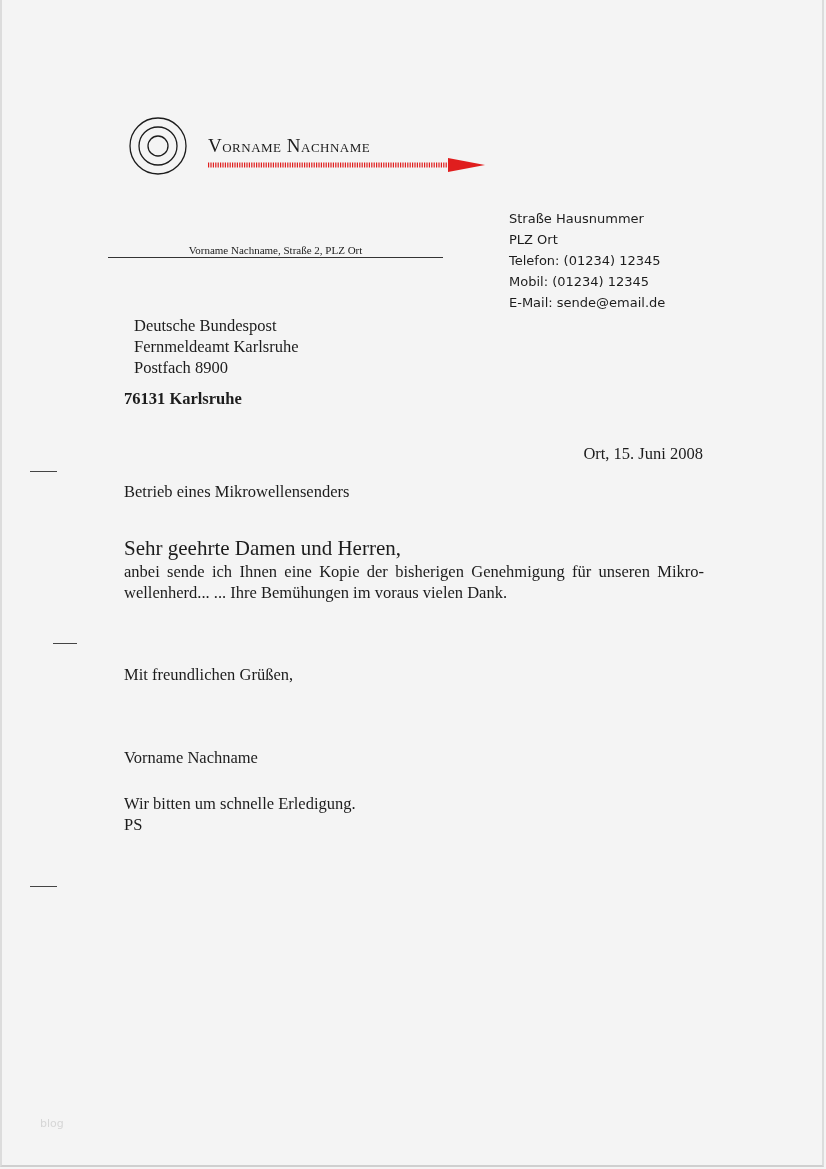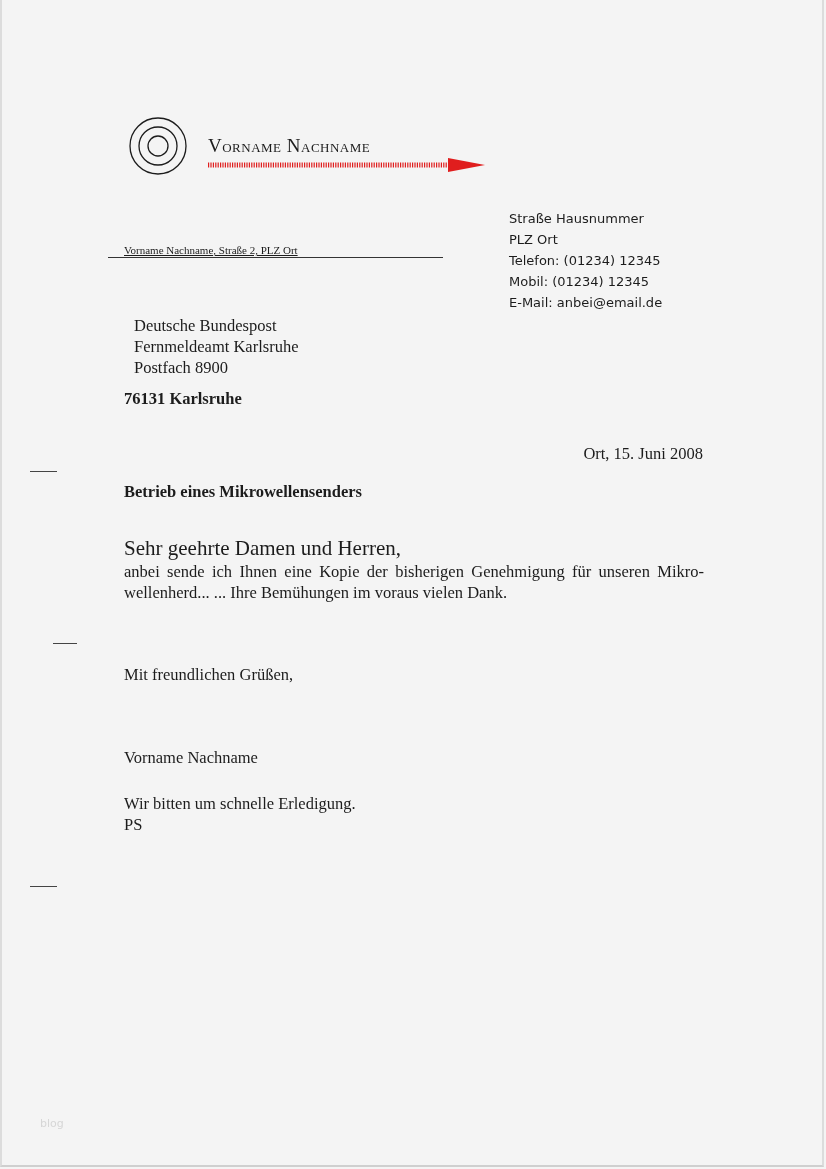--- a/index.html
+++ b/index.html
@@ -7,26 +7,26 @@
          font-family:"DejaVu Serif", serif; color:#1c1c1c; }
   .page-border { position:absolute; left:0; top:0; width:824px; height:1167px;
          border-left:2px solid #dcdcdc; border-right:2px solid #dcdcdc; border-bottom:2px solid #cfcfcf; box-sizing:border-box; }
   .abs { position:absolute; white-space:nowrap; }
   .serif { font-family:"Liberation Serif", serif; }
   .sans { font-family:"DejaVu Sans", sans-serif;margin-top:23px; }
   .sender-name { left:208px; top:135px; font-size:19px; letter-spacing:0.5px; font-variant:small-caps; }
   .contact { left:509px; top:185px; font-size:13px; line-height:21px; }
   .contact div { white-space:nowrap; }
   .return-line { left:108px; top:257px; width:335px; height:1px; background:#333; }
-  .return-addr { left:124px; top:244px; width:335px; font-size:11px;text-decoration:underline; }
+  .return-addr { left:108px; top:244px; width:335px; text-align:center; font-size:11px; }
   .recipient { left:134px; top:315px; font-size:16.5px; line-height:21px; }
   .zip { left:124px; top:389px; font-size:16.5px; font-weight:bold; }
   .date { right:123px; top:444px; font-size:16.5px; }
   .fold { height:1px; background:#444; }
-  .subject { left:124px; top:482px; font-size:16.5px; font-weight:bold; }
+  .subject { left:124px; top:482px; font-size:16.5px; font-weight:normal; }
   .salutation { left:124px; top:536px; font-size:21px; }
   .body { left:124px; top:561px; width:580px; font-size:16.5px; line-height:21px; white-space:normal; text-align:justify; }
   .closing { left:124px; top:665px; font-size:16.5px; }
   .signature { left:124px; top:748px; font-size:16.5px; }
   .ps { left:124px; top:793px; font-size:16.5px; line-height:21px; }
   .watermark { left:40px; top:1117px; font-size:11px; color:#d6d6d6; font-family:"DejaVu Sans", sans-serif;text-align:right; }
 </style>
 </head>
 <body>
 
@@ -43,21 +43,21 @@
 <svg class="abs" style="left:208px;top:156px" width="280" height="18">
   <line x1="0" y1="9" x2="242" y2="9" stroke="#e01e1e" stroke-width="5" stroke-dasharray="1.2,1.2"></line>
   <polygon points="240,2 277,9 240,16" fill="#e01e1e"></polygon>
 </svg>
 
 <div class="abs contact sans">
   <div>Straße  Hausnummer</div>
   <div>PLZ Ort</div>
   <div>Telefon: (01234) 12345</div>
   <div>Mobil: (01234) 12345</div>
-  <div>E-Mail: anbei@email.de</div>
+  <div>E-Mail: sende@email.de</div>
 </div>
 
 <div class="abs return-addr serif">Vorname Nachname, Straße 2, PLZ Ort</div>
 <div class="abs return-line"></div>
 
 <div class="abs recipient serif">
   <div>Deutsche Bundespost</div>
   <div>Fernmeldeamt Karlsruhe</div>
   <div>Postfach 8900</div>
 </div>

